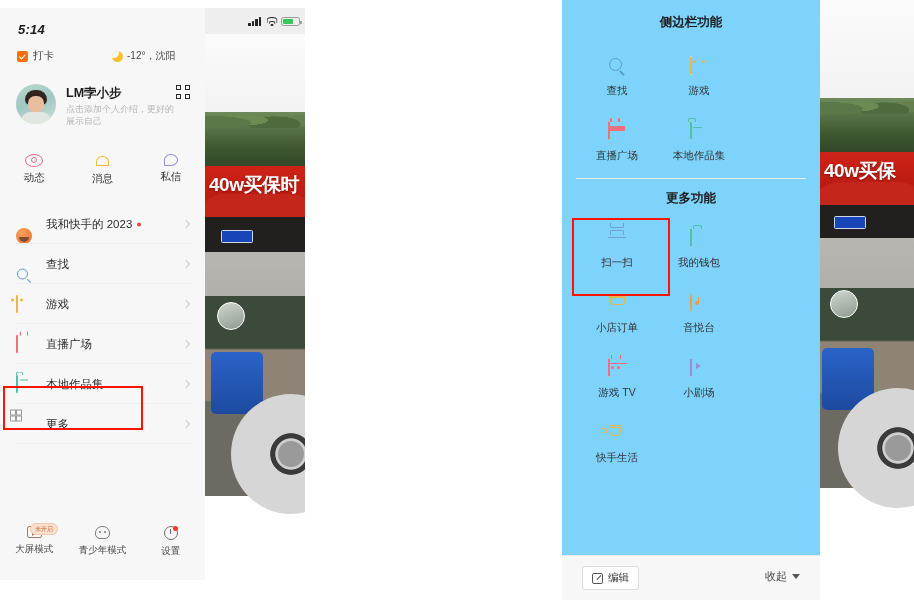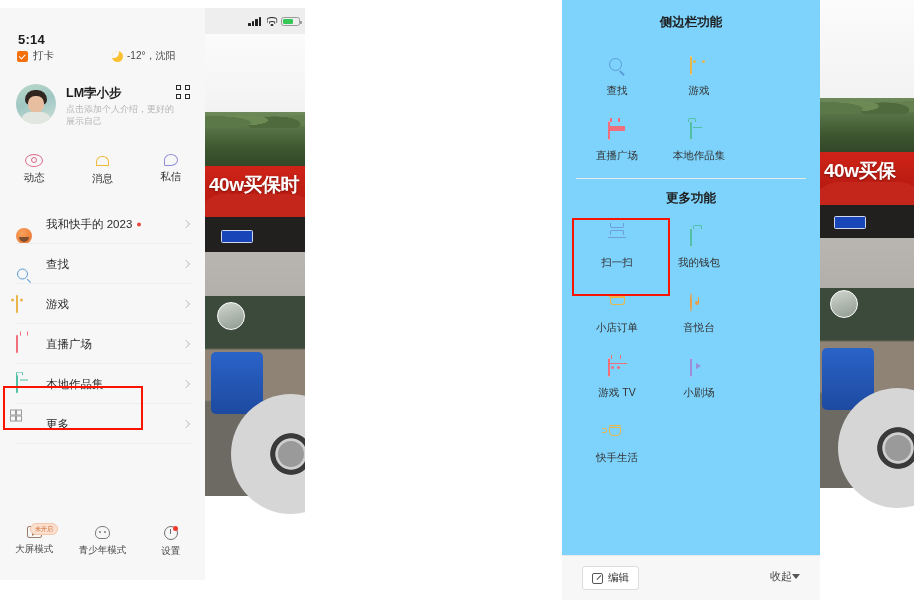--- a/index.html
+++ b/index.html
@@ -9,21 +9,21 @@
     overflow:hidden;position:relative;
   }
   .stage{position:absolute;left:0;top:0;width:914px;height:607px;}
 
   
   .shotL{position:absolute;left:0;top:0;width:305px;height:580px;}
   .panelL{position:absolute;left:0;top:8px;width:205px;height:572px;background:#f7f7f7;}
   .videoL{position:absolute;left:205px;top:8px;width:100px;height:572px;overflow:hidden;background:#d9d9d9;}
 
   .statusbar{position:absolute;left:0;top:0;width:205px;height:34px;}
-  .clock{position:absolute;left:18px;top:24px;font-size:13px;font-weight:bold;color:#1c1c1c;letter-spacing:.2px;}
+  .clock{position:absolute;left:18px;top:14px;font-size:13px;font-weight:bold;color:#1c1c1c;letter-spacing:.2px;font-style:italic;}
 
   .weatherrow{position:absolute;left:0;top:40px;width:205px;height:22px;}
   .checkin{position:absolute;left:17px;top:1px;display:flex;align-items:center;gap:5px;}
   .ck-ico{width:11px;height:11px;border-radius:2px;background:#f5700a;position:relative;}
   .ck-ico:after{content:"";position:absolute;left:2px;top:3px;width:5px;height:2.5px;border-left:1.6px solid #fff;border-bottom:1.6px solid #fff;transform:rotate(-45deg);}
   .ck-tx{font-size:10.5px;color:#3a3a3a;}
   .weather{position:absolute;left:112px;top:1px;display:flex;align-items:center;gap:4px;}
   .moon{width:11px;height:11px;border-radius:50%;background:#fbc02d;position:relative;overflow:hidden;}
   .moon:after{content:"";position:absolute;left:-4px;top:-4px;width:11px;height:11px;border-radius:50%;background:#f7f7f7;}
   .wt-tx{font-size:10px;color:#4a4a4a;white-space:nowrap;}
@@ -186,21 +186,21 @@
   .gi-life:after{content:"";position:absolute;right:1px;top:4px;width:5px;height:5px;border:1.5px solid #e8b64c;border-left:none;border-radius:0 4px 4px 0;box-sizing:border-box;}
   .gi-life u{position:absolute;left:1px;top:0.5px;width:12px;height:1.5px;background:#e8b64c;border-radius:1px;}
 
   .footerR{position:absolute;left:0;bottom:0;width:258px;height:45px;background:#f7f7f7;}
   .footerR .fline{position:absolute;left:0;top:0;width:100%;height:1px;background:#e9e9e9;}
   .editbtn{position:absolute;left:20px;top:11px;height:22px;padding:0 9px;border:1px solid #dcdcdc;border-radius:3px;
            background:#fff;display:flex;align-items:center;gap:5px;}
   .editbtn .etx{font-size:10.5px;color:#333;}
   .ic-edit{width:11px;height:11px;border:1.2px solid #555;border-radius:2px;box-sizing:border-box;position:relative;}
   .ic-edit:after{content:"";position:absolute;left:3px;top:3px;width:6px;height:1.2px;background:#555;transform:rotate(-45deg);}
-  .collapse{position:absolute;right:20px;top:14px;display:flex;align-items:center;}
+  .collapse{position:absolute;right:20px;top:14px;display:flex;align-items:center;gap:5px;}
   .collapse .ctx{font-size:11px;color:#444;}
   .caret{width:0;height:0;border-left:4px solid transparent;border-right:4px solid transparent;border-top:5px solid #555;}
 </style>
 </head>
 <body>
 
 <div class="stage">
 
   <div class="shotL">
 

